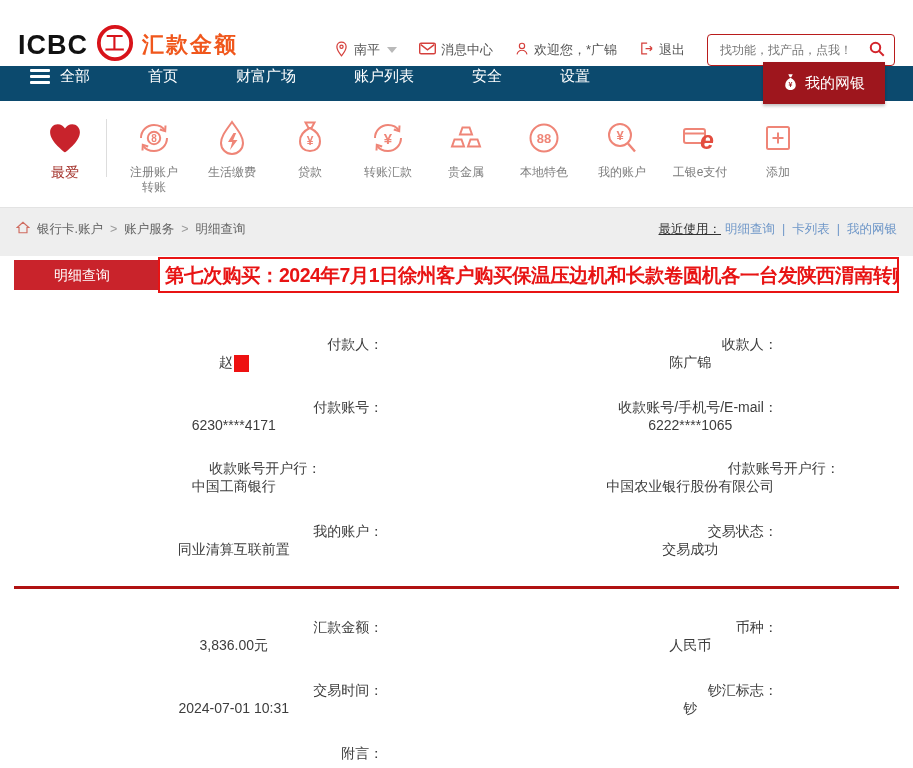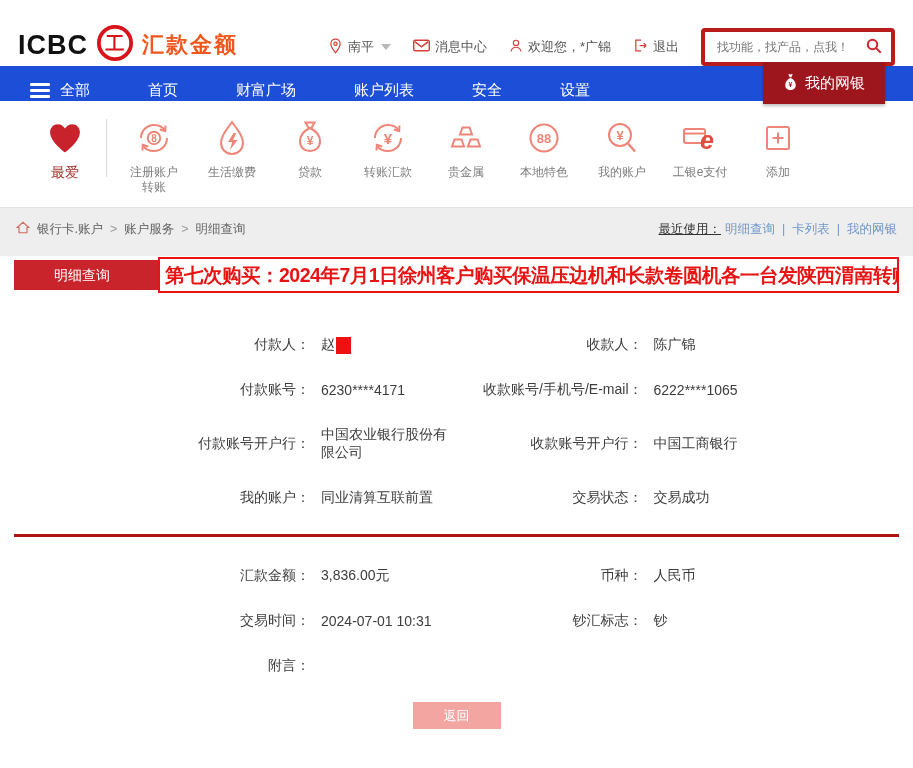--- a/index.html
+++ b/index.html
@@ -10,24 +10,24 @@
   }
   
   .topbar{height:66px;background:#ffffff;display:flex;align-items:flex-end;padding:0 18px;}
   .logo-group{display:flex;align-items:center;gap:8px;}
   .logo-icbc{font-size:27px;font-weight:bold;color:#111;letter-spacing:1px;}
   .logo-mark{width:38px;height:38px;}
   .brand-cn{font-size:22px;font-weight:bold;color:#f0571c;letter-spacing:2px;}
   .top-right{margin-left:auto;display:flex;align-items:center;gap:22px;font-size:13px;color:#555;}
   .top-item{display:flex;align-items:center;gap:5px;cursor:pointer;white-space:nowrap;}
   .caret-down{width:0;height:0;border-left:5px solid transparent;border-right:5px solid transparent;border-top:6px solid #b9b9b9;margin-left:2px;}
-  .searchbox{display:flex;align-items:center;border:4px solid #b91c1c;border-radius:4px;height:30px;padding:0 8px 0 10px;width:168px;background:#fff;}
+  .searchbox{display:flex;align-items:center;border:1px solid #b91c1c;border-radius:4px;height:30px;padding:0 8px 0 10px;width:168px;background:#fff;}
   .searchbox input{border:none;outline:none;flex:1;font-size:12px;color:#444;background:transparent;font-family:inherit;min-width:0;}
   
-  .nav{height:35px;background:#1d4ed8;display:flex;align-items:flex-end;color:#fff;padding-left:30px;position:relative;}
+  .nav{height:35px;background:#0c4a6e;display:flex;align-items:flex-start;color:#fff;padding-left:30px;position:relative;}
   .nav-items{display:flex;align-items:center;gap:58px;font-size:15px;}
   .nav-item{cursor:pointer;display:flex;align-items:center;gap:10px;}
   .burger{display:inline-block;width:20px;}
   .burger span{display:block;height:3px;background:#fff;margin:3px 0;border-radius:1px;}
   .mybank{position:absolute;right:28px;top:-4px;height:42px;background:#9e161d;color:#fff;display:flex;align-items:center;gap:7px;padding:0 20px;font-size:15px;cursor:pointer;box-shadow:0 2px 3px rgba(0,0,0,.25);}
   
   .quickrow{background:#fff;display:flex;align-items:flex-start;padding:16px 0 12px 26px;border-bottom:1px solid #e3e3e3;}
   .qitem{width:78px;text-align:center;cursor:pointer;}
   .qitem .glyph{height:42px;display:flex;align-items:center;justify-content:center;}
   .qlabel{font-size:12px;color:#7d7d7d;margin-top:6px;line-height:15px;width:58px;margin-left:auto;margin-right:auto;}
@@ -44,21 +44,21 @@
   .rsep{color:#6f97c8;margin:0 3px;}
   
   .content{background:#fff;min-height:522px;padding-bottom:6px;}
   .banner{position:relative;height:38px;margin:6px 14px 0 14px;}
   .banner-bar{position:absolute;left:0;top:4px;height:30px;width:100%;background:#c9232b;}
   .banner-tab{position:absolute;left:26px;top:4px;height:30px;line-height:30px;color:#fff;font-size:14px;cursor:pointer;padding:0 14px;}
   .headline-box{position:absolute;left:144px;top:1px;right:0;height:32px;background:#fff;border:2px solid #e81414;display:flex;align-items:center;overflow:hidden;}
   .headline{color:#e81414;font-weight:bold;font-size:19.5px;white-space:nowrap;letter-spacing:-0.5px;padding-left:5px;}
   .formwrap{padding-top:42px;}
   .frow{display:flex;margin-bottom:27px;font-size:14px;color:#3d3d3d;}
-  .cell{width:50%;display:flex;align-items:center;}
+  .cell{width:50%;display:flex;align-items:center;flex-direction:column;}
   .lbl{width:310px;text-align:right;flex:none;}
   .lblR{width:186px;text-align:right;flex:none;}
   .val{margin-left:11px;display:flex;align-items:center;}
   .redact{display:inline-block;width:15px;height:17px;background:#ee1111;margin-left:1px;}
   .red-divider{height:3px;background:#b01212;margin:6px 14px 30px 14px;}
   .return-btn{display:block;margin:12px auto 35px auto;width:88px;height:27px;background:#f2a5a1;color:#fff;border:none;font-size:13px;cursor:pointer;font-family:inherit;}
   
   .tips{padding:4px 20px 0 26px;}
   .tips-title{display:flex;align-items:center;gap:6px;width:fit-content;}
   .tips-title span{color:#e2574c;font-size:14px;border-bottom:2px solid #e2574c;padding-bottom:3px;}
@@ -321,26 +321,26 @@
         <span class="lbl">付款账号：</span>
         <span class="val">6230****4171</span>
       </div>
       <div class="cell">
         <span class="lblR">收款账号/手机号/E-mail：</span>
         <span class="val">6222****1065</span>
       </div>
     </div>
     <div class="frow">
       <div class="cell">
+        <span class="lblR">收款账号开户行：</span>
+        <span class="val">中国工商银行</span>
+      </div>
+      <div class="cell">
         <span class="lbl">付款账号开户行：</span>
         <span class="val">中国农业银行股份有限公司</span>
-      </div>
-      <div class="cell">
-        <span class="lblR">收款账号开户行：</span>
-        <span class="val">中国工商银行</span>
       </div>
     </div>
     <div class="frow">
       <div class="cell">
         <span class="lbl">我的账户：</span>
         <span class="val">同业清算互联前置</span>
       </div>
       <div class="cell">
         <span class="lblR">交易状态：</span>
         <span class="val">交易成功</span>

